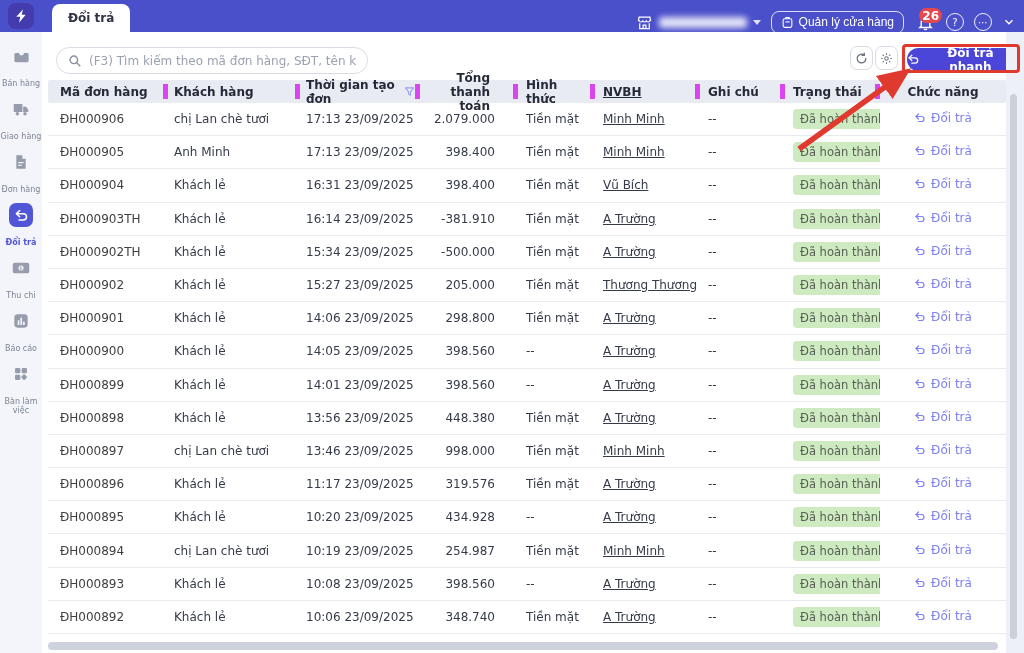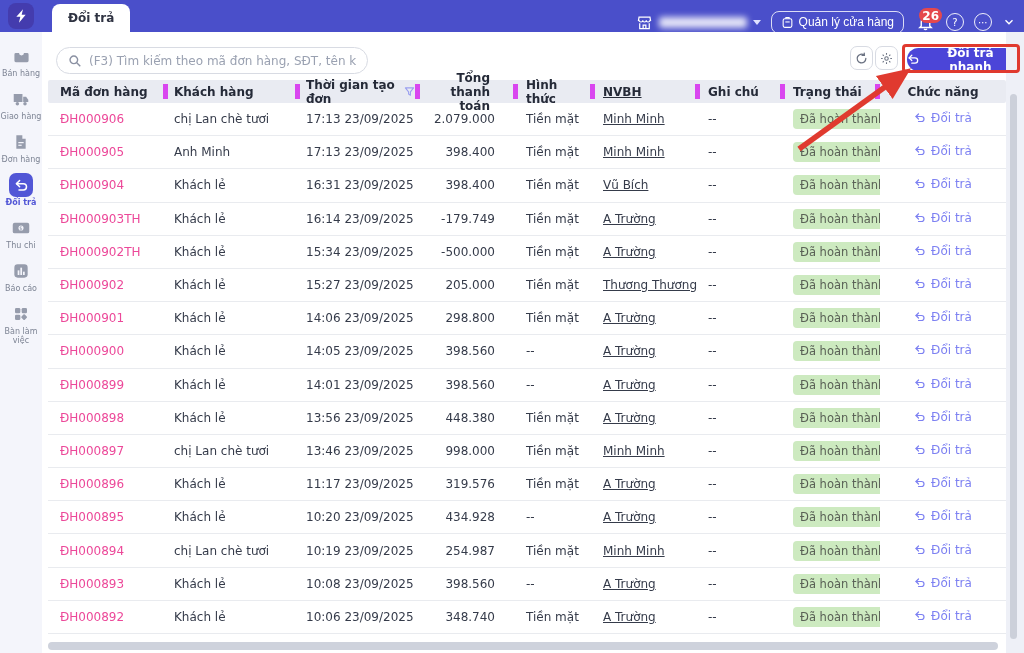--- a/index.html
+++ b/index.html
@@ -14,21 +14,21 @@
   .store-sel { display:flex; align-items:center; gap:6px; }
   .store-blur { width:88px; height:11px; border-radius:3px; background:rgba(255,255,255,.85); filter:blur(3px); }
   .caret { width:0; height:0; border-left:4px solid transparent; border-right:4px solid transparent; border-top:5px solid #dfe1ff; }
   .manage-btn { display:flex; align-items:center; gap:5px; border:1px solid rgba(255,255,255,.8); border-radius:8px; height:23px; padding:0 9px; color:#fff; font-size:12px; background:transparent; cursor:pointer; }
   .bell-wrap { position:relative; width:22px; height:22px; display:flex; align-items:center; justify-content:center; }
   .bell-badge { position:absolute; top:-3px; right:-6px; min-width:15px; height:15px; border-radius:8px; background:#e5484d; color:#fff; font-size:12px; display:flex; align-items:center; justify-content:center; padding:0 3px; font-weight:bold; }
   .circle-btn { width:18px; height:18px; border:1.4px solid rgba(255,255,255,.9); border-radius:50%; display:flex; align-items:center; justify-content:center; font-size:10px; color:#fff; }
 
   
   .sidebar { position:absolute; left:0; top:32px; width:42px; height:621px; background:#f4f5fb; padding-top:12px; display:flex; flex-direction:column; align-items:center; gap:9px; }
-  .side-item { display:flex; flex-direction:column; align-items:center; gap:1px; width:42px; cursor:pointer; }
+  .side-item { display:flex; flex-direction:column; align-items:center; gap:11px; width:42px; cursor:pointer; }
   .side-ico { width:24px; height:24px; border-radius:7px; display:flex; align-items:center; justify-content:center; color:#969cac; }
   .side-item.active .side-ico { background:#5156d6; color:#ffffff; }
   .side-label { font-size:8px; color:#7d8494; text-align:center; line-height:9px; }
   .side-item.active .side-label { color:#5156d6; font-weight:bold; }
 
   
   .content { position:absolute; left:42px; top:32px; width:982px; height:621px; background:#ffffff; }
   .search-box { position:absolute; left:14px; top:15px; width:312px; height:27px; border:1px solid #d8dbe3; border-radius:14px; display:flex; align-items:center; gap:7px; padding:0 11px; background:#fff; }
   .search-box input { border:none; outline:none; flex:1; font-size:12px; font-family:inherit; color:#353b4a; background:transparent; }
   .search-box input::placeholder { color:#9aa1b1; }
@@ -48,21 +48,21 @@
   .c-id   { width:120px; padding-left:12px; }
   .th.c-id{ padding-left:12px; }
   .c-cust { width:132px; padding-left:6px; }
   .c-time { width:120px; padding-left:6px; }
   .c-total{ width:98px;  justify-content:flex-end; text-align:right; padding-right:23px; padding-left:0; }
   .c-meth { width:77px; }
   .c-staff{ width:105px;text-decoration:underline; }
   .c-note { width:85px; }
   .c-stat { width:95px; }
   .c-act  { width:126px; justify-content:center; text-align:center; padding-left:0; }
-  .link { color:#ec4899; cursor:pointer; }
+  .link { color:#404040; cursor:pointer; }
   .badge { display:inline-block; background:#cdeac0; color:#596055; border-radius:4px; padding:3px 7px; font-size:11.5px; }
   .action-link { display:inline-flex; align-items:center; gap:5px; color:#7d81f2; cursor:pointer; }
   .funnel { margin-left:6px; display:flex; align-items:center; cursor:pointer; }
 
   
   .right-strip { position:absolute; left:964px; top:0; width:18px; height:621px; background:#eef0f7; }
   .v-thumb { position:absolute; left:4px; top:62px; width:7px; height:545px; background:#ccd0da; border-radius:4px; cursor:pointer; }
   .h-strip { position:absolute; left:0; top:608px; width:964px; height:13px; background:#ffffff; }
   .h-thumb { position:absolute; left:6px; top:2px; width:950px; height:8px; background:#ced2dc; border-radius:4px; cursor:pointer; }
 
@@ -316,21 +316,21 @@
               </svg>
         <span>Đổi trả</span>
       </span>
     </div>
   </div>
 
   <div class="trow">
     <div class="td c-id"><span class="link">ĐH000903TH</span></div>
     <div class="td c-cust">Khách lẻ</div>
     <div class="td c-time">16:14 23/09/2025</div>
-    <div class="td c-total">-179.749</div>
+    <div class="td c-total">-381.910</div>
     <div class="td c-meth">Tiền mặt</div>
     <div class="td c-staff">A Trường</div>
     <div class="td c-note">--</div>
     <div class="td c-stat"><span class="badge">Đã hoàn thành</span></div>
     <div class="td c-act">
       <span class="action-link">
         <svg width="12" height="12" viewBox="0 0 24 24" fill="none" stroke="#7d81f2" stroke-width="2.4" stroke-linecap="round" stroke-linejoin="round">
                 <path d="M9 14 L4 9 L9 4"></path>
                 <path d="M4 9 h11 a5 5 0 0 1 0 10 H9"></path>
               </svg>

